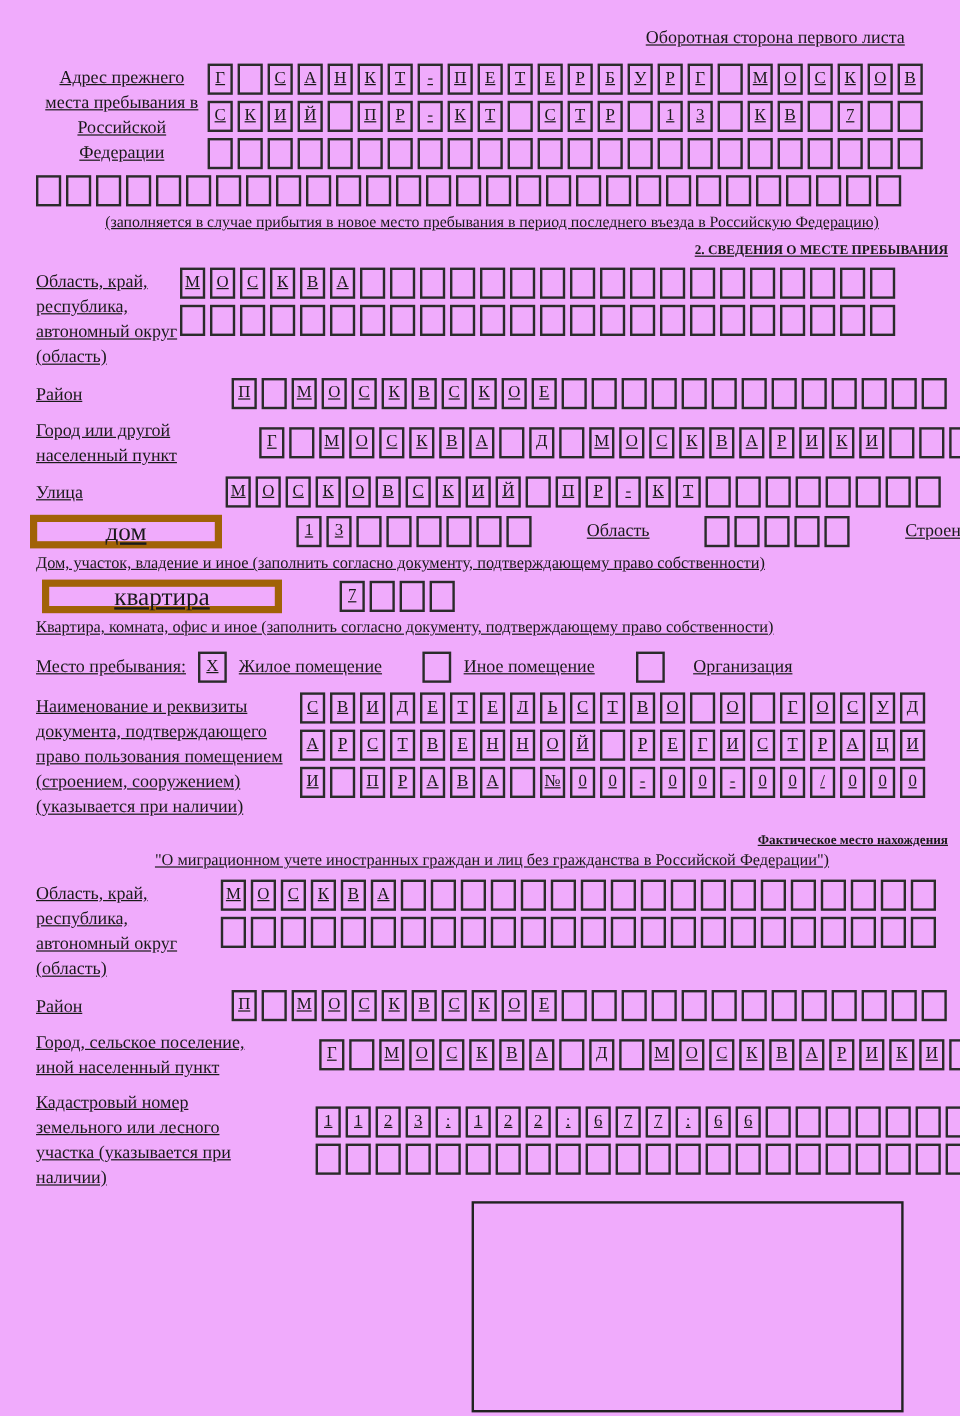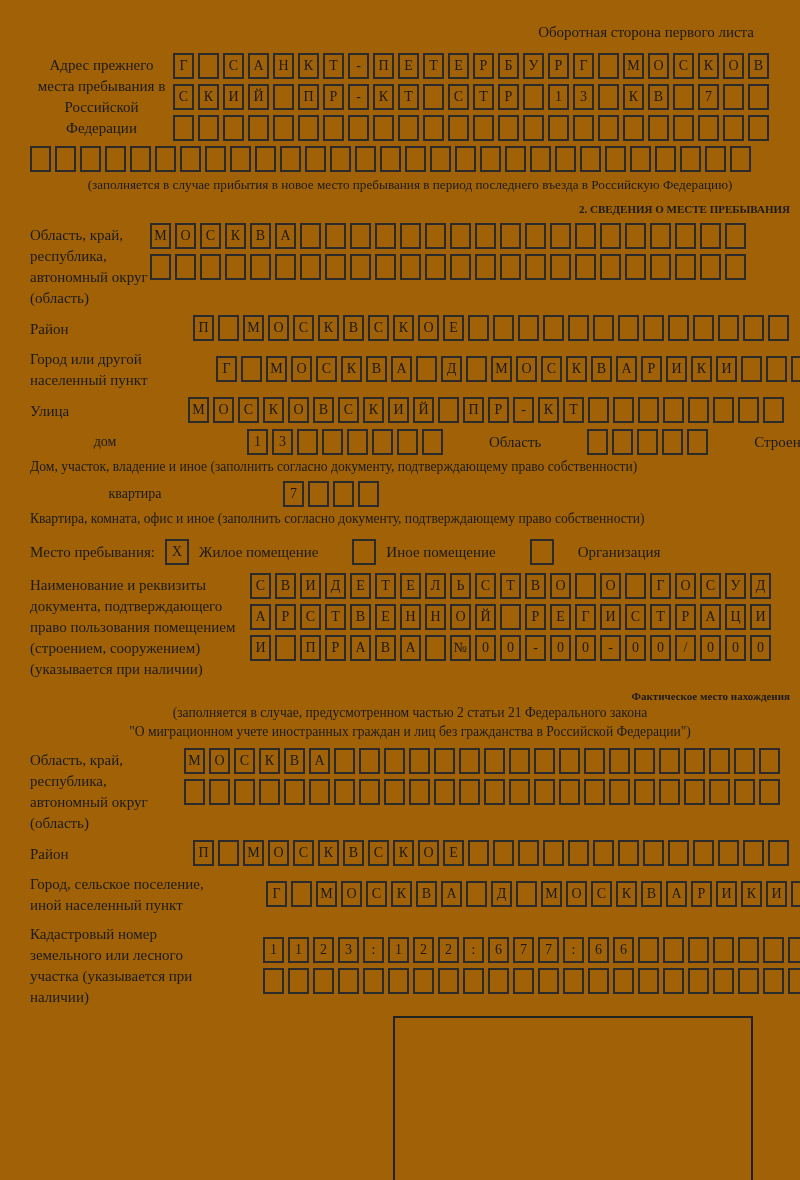--- a/index.html
+++ b/index.html
@@ -1,23 +1,24 @@
 <!DOCTYPE html>
 <html><head>
 <meta charset="utf-8">
 <style>
   * { margin:0; padding:0; box-sizing:border-box; }
   html,body { background:#ffffff; }
   .page {
     width:800px; height:1180px;
-    background:#a16207;
+    background:#f0abfc;
     font-family:"Liberation Serif","DejaVu Serif",serif;
     color:#1a1a1a;
     padding:24px 10px 0 30px;
     overflow:hidden;
+    text-decoration:underline;
   }
   .header-note { text-align:right; font-size:15px; padding-right:36px; }
 
   .field { display:flex; align-items:flex-start; margin-top:6px; }
   .field.vcenter { align-items:center;gap:38px; }
   .label { font-size:15px; line-height:21px; padding-top:2px; }
   .w143 { flex:0 0 143px; }
   .w120 { flex:0 0 120px; }
   .w125 { flex:0 0 125px; }
   .w148 { flex:0 0 148px; }
@@ -32,23 +33,23 @@
     width:21px; height:26px; flex:0 0 21px;
     border:2px solid #2b2b2b;
     display:flex; align-items:center; justify-content:center;
     font-size:14px; line-height:1;
   }
   .note { font-size:13.2px; text-align:center; margin-top:5px; }
   .caption-left { font-size:13.6px; margin-top:4px; }
   .sec-title { font-size:11px; font-weight:bold; text-align:right; margin-top:10px; }
 
   .named-box {
-    border:4px solid #a16207; height:16px;
+    border:6px solid #a16207; height:28px;
     display:flex; align-items:center; justify-content:center;
-    font-size:14px;
+    font-size:21px;
   }
   .dom-box { width:160px; flex:0 0 160px; }
   .kv-box { width:200px; flex:0 0 200px; margin-left:5px; }
   .inline-lbl { font-size:15px; margin:0 8px; white-space:nowrap; align-self:center; }
 
   .check-row { display:flex; align-items:center; margin-top:12px; }
   .checkbox {
     width:24px; height:26px; flex:0 0 24px;
     border:2px solid #2b2b2b;
     display:flex; align-items:center; justify-content:center;
@@ -458,21 +459,20 @@
           <span class="cell">0</span>
           <span class="cell">/</span>
           <span class="cell">0</span>
           <span class="cell">0</span>
           <span class="cell">0</span>
         </div>
     </div>
   </div>
 
   <div class="sec-title mt10">Фактическое место нахождения</div>
-  <div class="fact-note">(заполняется в случае, предусмотренном частью 2 статьи 21 Федерального закона</div>
   <div class="fact-note">"О миграционном учете иностранных граждан и лиц без гражданства в Российской Федерации")</div>
 
   <div class="field mt8">
     <div class="label w154">Область, край, республика, автономный округ (область)</div>
     <div class="cells-col">
       <div class="cells">
           <span class="cell">М</span>
           <span class="cell">О</span>
           <span class="cell">С</span>
           <span class="cell">К</span>

